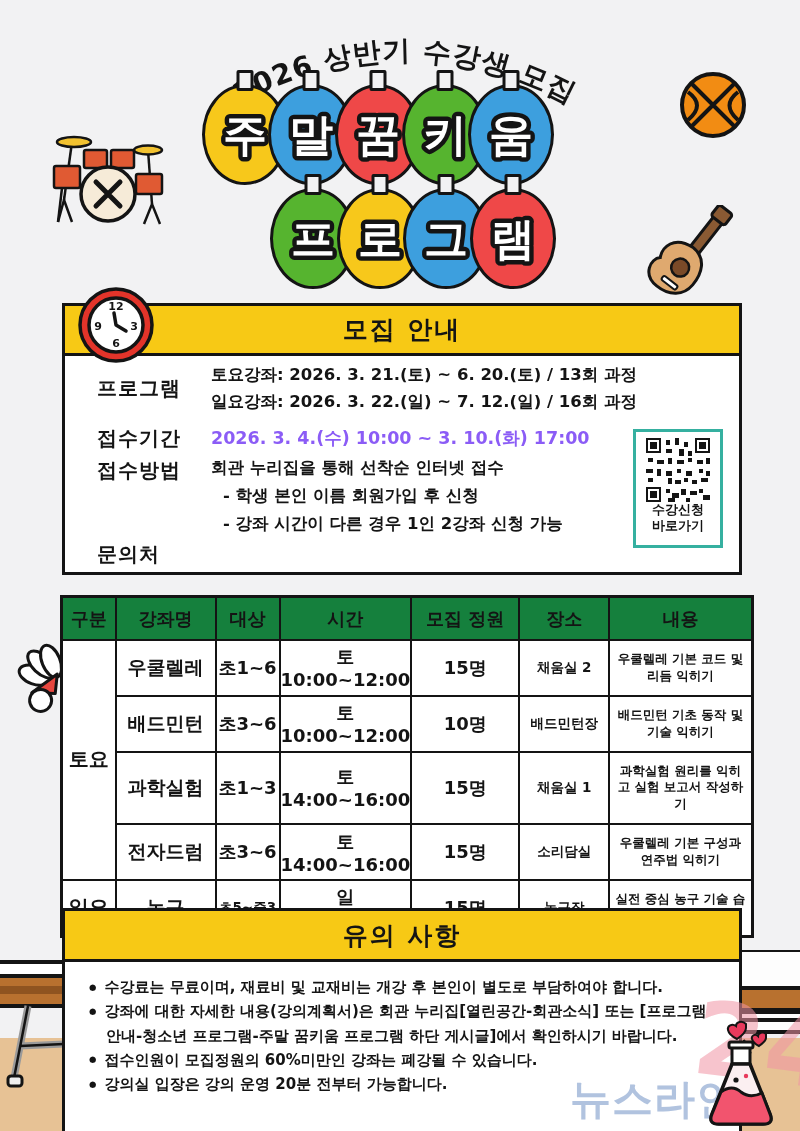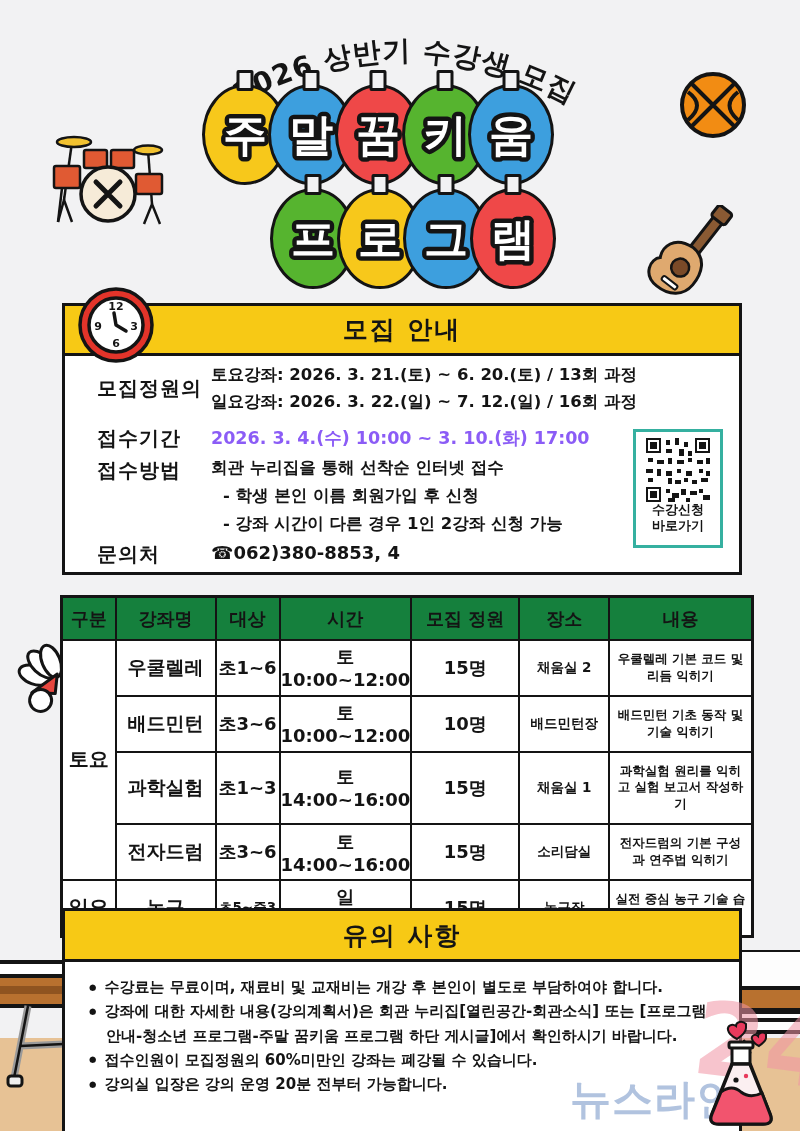--- a/index.html
+++ b/index.html
@@ -175,31 +175,30 @@
   </div>
   <div class="balloon b-red" style="left:470px;top:188px">
     <div class="knot"></div>
     <svg width="80" height="95">
         <text class="bl-txt" x="40" y="63" text-anchor="middle" font-size="44" stroke="#141414" stroke-width="9" stroke-linejoin="round" paint-order="stroke" fill="#fff">램</text>
       </svg>
   </div>
 
   <div id="info-box" class="panel">
     <div class="panel-head">모집 안내</div>
-    <div class="info-label" style="top:69px">모집정원의</div>
+    <div class="info-label" style="top:69px">프로그램</div>
     <div class="info-line" style="top:58px">토요강좌: 2026. 3. 21.(토) ~ 6. 20.(토) / 13회 과정</div>
     <div class="info-line" style="top:85px">일요강좌: 2026. 3. 22.(일) ~ 7. 12.(일) / 16회 과정</div>
     <div class="info-label" style="top:119px">접수기간</div>
     <div class="info-line red-line" style="top:120px;font-size:17.5px">2026. 3. 4.(수) 10:00 ~ 3. 10.(화) 17:00</div>
     <div class="info-label" style="top:151px">접수방법</div>
     <div class="info-line" style="top:179px;left:158px">- 학생 본인 이름 회원가입 후 신청</div>
     <div class="info-line" style="top:151px">회관 누리집을 통해 선착순 인터넷 접수</div>
     <div class="info-line" style="top:207px;left:158px">- 강좌 시간이 다른 경우 1인 2강좌 신청 가능</div>
     <div class="info-label" style="top:235px">문의처</div>
-    <div class="info-line" style="top:236px;font-size:18px">☎062)380-8853, 4</div>
     <div id="qr-block">
       <svg width="64" height="64" viewBox="0 0 29 29" shape-rendering="crispEdges">
         <rect width="29" height="29" fill="#fff"></rect>
         <g fill="#141414">
           <rect x="0" y="0" width="7" height="7"></rect>
             <rect x="22" y="0" width="7" height="7"></rect>
             <rect x="0" y="22" width="7" height="7"></rect>
           <rect x="1" y="1" width="5" height="5" fill="#fff"></rect>
             <rect x="23" y="1" width="5" height="5" fill="#fff"></rect>
             <rect x="1" y="23" width="5" height="5" fill="#fff"></rect>
@@ -303,21 +302,21 @@
         <td class="c-small">15명</td>
         <td class="c-small" style="font-size:13.5px">채움실 1</td>
         <td class="c-desc">과학실험 원리를 익히고 실험 보고서 작성하기</td>
       </tr>
       <tr>
         <td class="c-name">전자드럼</td>
         <td class="c-small">초3~6</td>
         <td class="c-small">토 14:00~16:00</td>
         <td class="c-small">15명</td>
         <td class="c-small" style="font-size:13.5px">소리담실</td>
-        <td class="c-desc">전자드럼의 기본 구성과 연주법 익히기</td>
+        <td class="c-desc">우쿨렐레 기본 구성과 연주법 익히기</td>
       </tr>
       <tr>
         <td class="c-day">일요</td>
         <td class="c-name">농구</td>
         <td class="c-small" style="font-size:13.5px">초5~중3</td>
         <td class="c-small">일 06:00~16:00</td>
         <td class="c-small">15명</td>
         <td class="c-small" style="font-size:13.5px">농구장</td>
         <td class="c-desc">실전 중심 농구 기술 습득 및 전술 이해하기</td>
       </tr>

